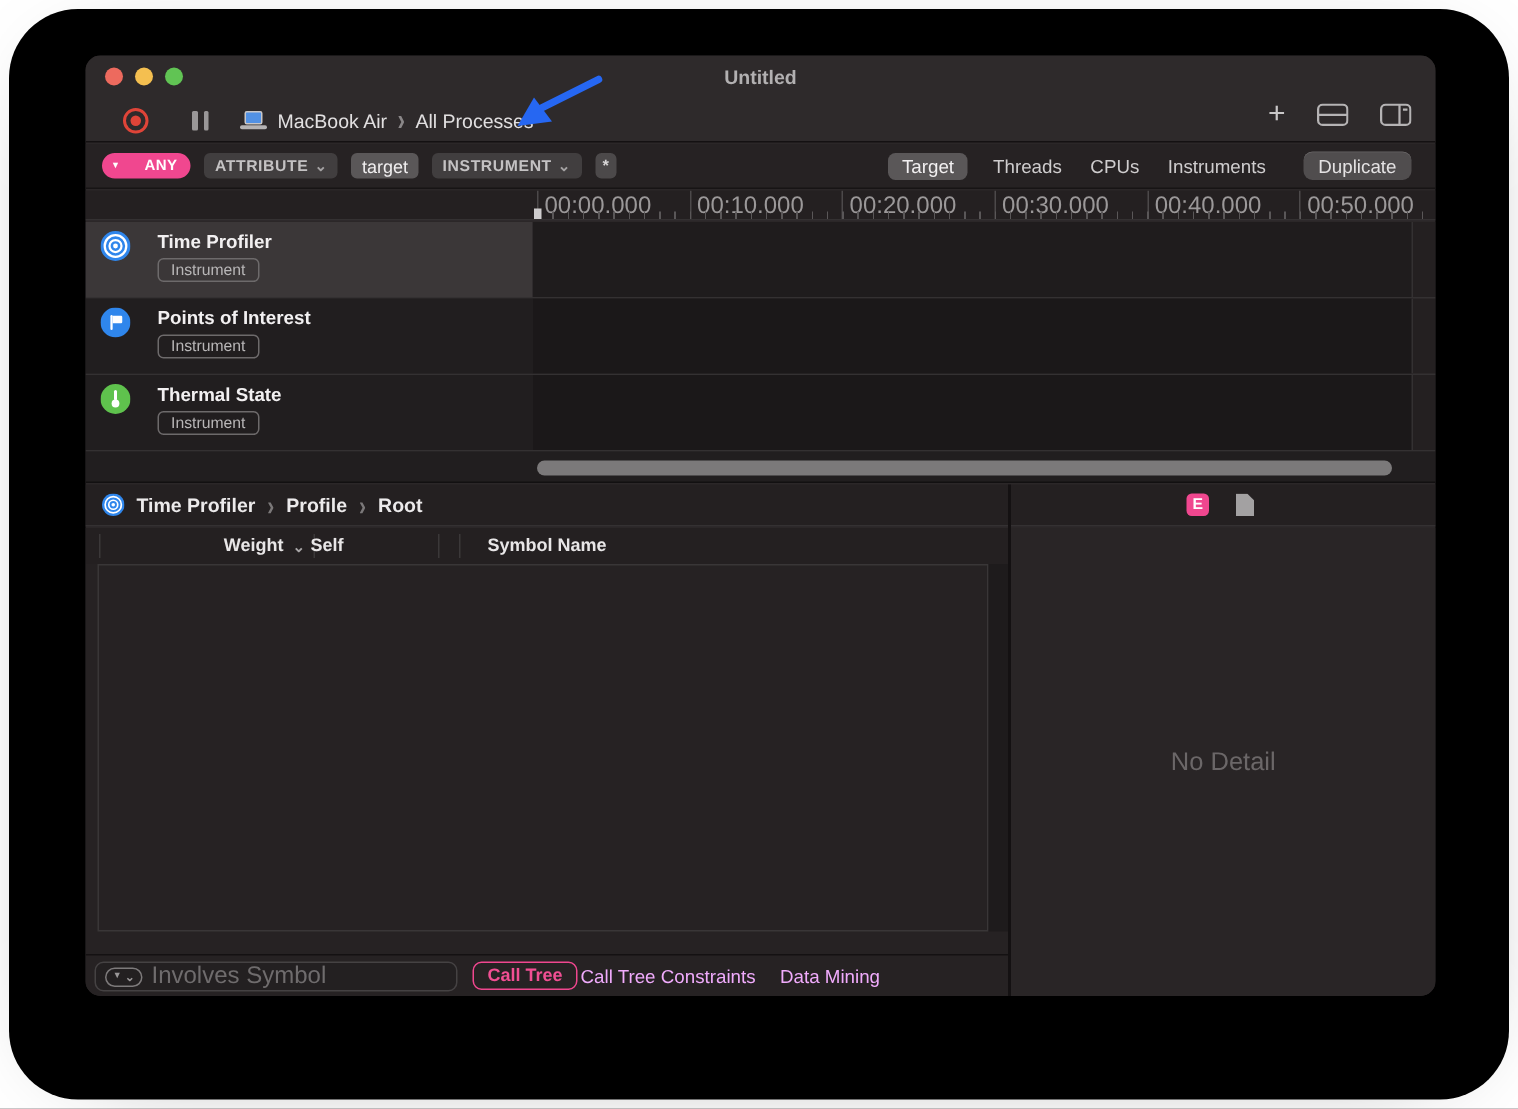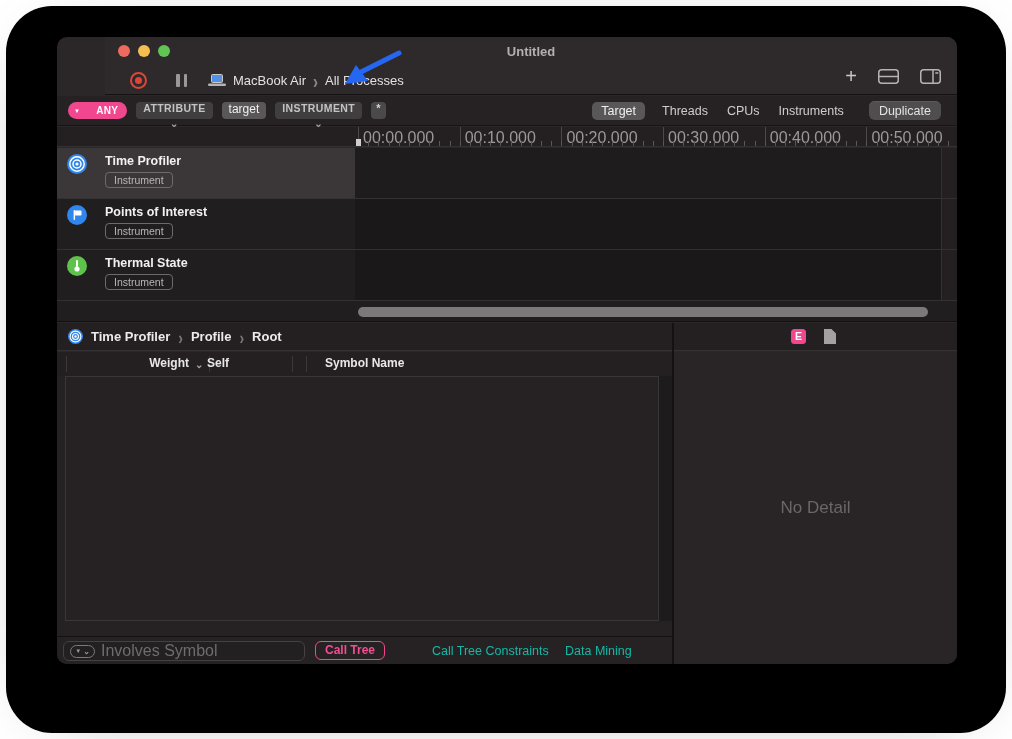--- a/index.html
+++ b/index.html
@@ -4,42 +4,42 @@
 <style>
   * { box-sizing: border-box; margin: 0; padding: 0; }
   html,body { width:1012px; height:739px; background:#ffffff; font-family:"Liberation Sans",sans-serif; overflow:hidden; }
   .desktop { position:absolute; left:6px; top:6px; width:1000px; height:727px; background:#000; border-radius:46px; }
 
   .window { position:absolute; left:57px; top:37px; width:900px; height:627px;
     background:#2b2728; border-radius:10px; overflow:hidden; color:#d6d4d5;
     box-shadow:0 25px 70px rgba(0,0,0,.9); font-size:13px; }
 
   
-  .chrome { position:absolute; left:0; top:0; right:0; height:58px; background:#2e2a2b; border-bottom:1px solid #141112;margin-left:48px; }
+  .chrome { position:absolute; left:0; top:0; right:0; height:58px; background:#2e2a2b; border-bottom:1px solid #141112; }
   .traffic { position:absolute; left:13px; top:8px; display:flex; gap:8px; }
   .light { width:12px; height:12px; border-radius:50%; }
   .light.red { background:#ed6a5e; } .light.yellow { background:#f4bf50; } .light.green { background:#61c454; }
   .win-title { position:absolute; left:0; right:0; top:7px; text-align:center; font-weight:bold; font-size:13px; color:#b2b0b1; }
 
   .record-btn { position:absolute; left:25px; top:35px; width:17px; height:17px; border:2px solid #df4438; border-radius:50%; display:flex; align-items:center; justify-content:center; }
   .record-btn .dot { width:7px; height:7px; background:#df4438; border-radius:50%; }
   .pause-btn { position:absolute; left:71px; top:37px; display:flex; gap:4px; }
   .pause-btn i { display:block; width:3.5px; height:13px; background:#9a9798; border-radius:1px; }
   .target-picker { position:absolute; left:103px; top:33px; height:20px; display:flex; align-items:center; gap:7px; color:#e2e0e1; font-size:13px; }
   .target-picker .crumb-sep { color:#8a8788; font-size:15px; font-weight:bold; transform:scaleY(1.35); display:inline-block; }
   .status-pill { position:absolute; left:358px; top:33px; width:262px; height:21px; background:#3b3839; border-radius:5px; text-align:center; line-height:21px; font-size:12px; color:#bcbabb; }
   .toolbar-right { position:absolute; right:16px; top:31px; display:flex; align-items:center; gap:21px; }
   .plus-btn { font-size:20px; color:#c9c7c8; line-height:16px; }
 
   
   .filterbar { position:absolute; left:0; top:59px; right:0; height:30px; background:#262223; border-bottom:1px solid #171415; }
   .filter-left { position:absolute; left:11px; top:6px; display:flex; align-items:center; gap:9px; }
   .any-pill { background:#f0478f; color:#fff; font-weight:bold; font-size:10px; border-radius:9px; height:17px; padding:0 9px 0 6px; display:flex; align-items:center; gap:16px; letter-spacing:.3px; }
   .any-pill .funnel { font-size:6px; }
-  .token { background:#413e3f; color:#c4c2c3; font-size:10.5px; font-weight:bold; letter-spacing:.4px; height:17px; border-radius:4px; padding:0 7px; display:flex; align-items:center; gap:4px;flex-direction:column; }
+  .token { background:#413e3f; color:#c4c2c3; font-size:10.5px; font-weight:bold; letter-spacing:.4px; height:17px; border-radius:4px; padding:0 7px; display:flex; align-items:center; gap:4px; }
   .token .chev { font-size:10px; font-weight:bold; color:#a5a3a4; }
   .token.value { background:#5a5758; color:#f0eeef; font-size:12px; font-weight:normal; letter-spacing:0; }
   .token.star { background:#4c494a; padding:0 5px; color:#d8d6d7; font-size:11px; }
   .filter-right { position:absolute; right:16px; top:5px; display:flex; align-items:center; gap:15px; font-size:12.5px; color:#cfcdce; }
   .seg-tab { padding:2px 2px; }
   .seg-tab.selected { background:#5a5758; color:#f2f0f1; border-radius:5px; padding:2px 9px; }
   .dup-btn { background:#504d4e; color:#e4e2e3; border-radius:6px; padding:2.5px 10px; margin-left:8px; box-shadow:inset 0 0.5px 0 #6a6768; }
 
   
   .ruler { position:absolute; left:0; top:90px; right:0; height:20px; background:#242021; border-bottom:1px solid #343132; }
@@ -84,21 +84,21 @@
   .no-detail { color:#6b6768; font-size:17px; }
 
   
   .bottombar { position:absolute; left:0; top:599px; width:615px; height:28px; background:#262223; border-top:1px solid #141112; }
   .search-field { position:absolute; left:6px; top:4px; width:242px; height:20px; border:1px solid #454243; border-radius:6px; background:#232021; display:flex; align-items:center; gap:6px; padding:0 6px; }
   .filter-oval { flex:none; width:25px; height:13px; border:1px solid #7d7a7b; border-radius:7px; display:flex; align-items:center; justify-content:center; gap:2px; color:#9b9899; }
   .filter-oval .funnel { font-size:6px; } .filter-oval .chev { font-size:8px; font-weight:bold; }
   .search-field input { flex:1; background:transparent; border:none; outline:none; color:#d6d4d5; font-size:16px; font-family:"Liberation Sans",sans-serif; min-width:0; }
   .search-field input::placeholder { color:#6f6c6d; }
   .calltree-btn { position:absolute; left:258px; top:3.5px; padding:1.5px 9px; border:1.5px solid #f0478f; border-radius:6px; color:#f14f93; font-weight:bold; font-size:12px; }
-  .bottom-tab { position:absolute; top:7px; color:#14b8a6; font-size:12.5px;margin-left:45px; }
+  .bottom-tab { position:absolute; top:7px; color:#f0abfc; font-size:12.5px; }
 
   .annotation { position:absolute; left:0; top:0; pointer-events:none; }
 </style>
 </head>
 <body>
 
 <div class="desktop"></div>
 
 <div class="window">
 

